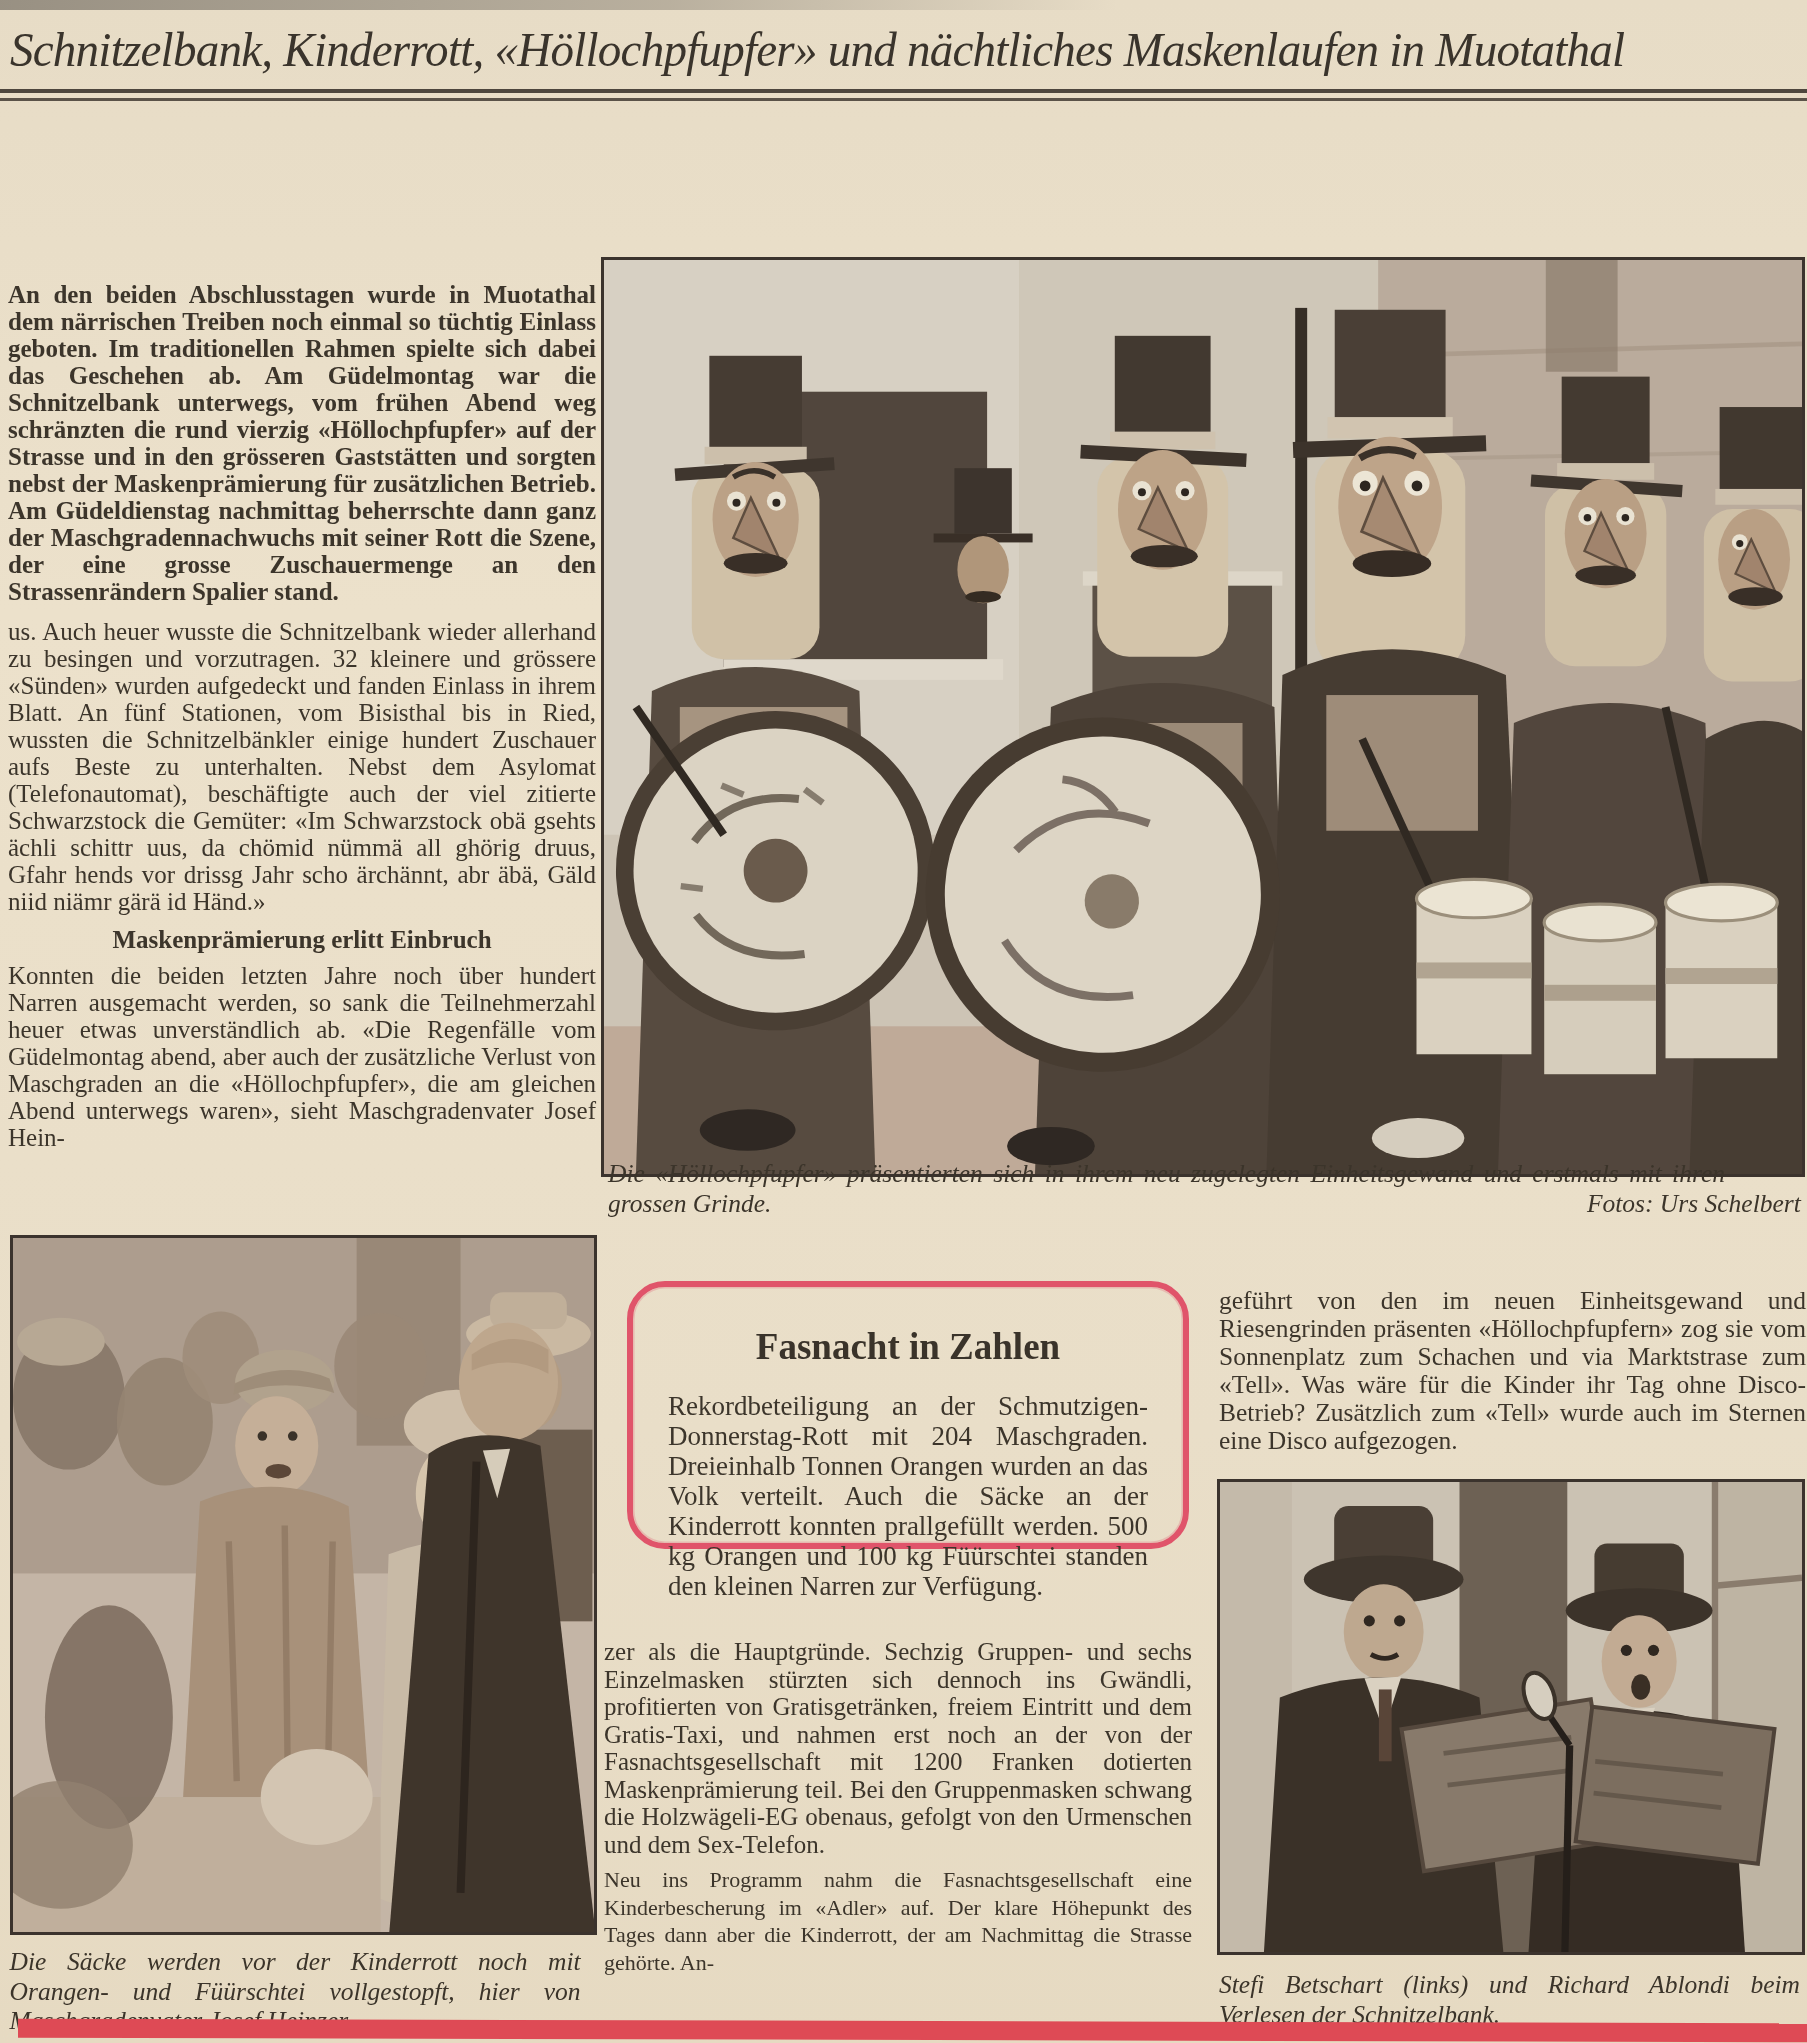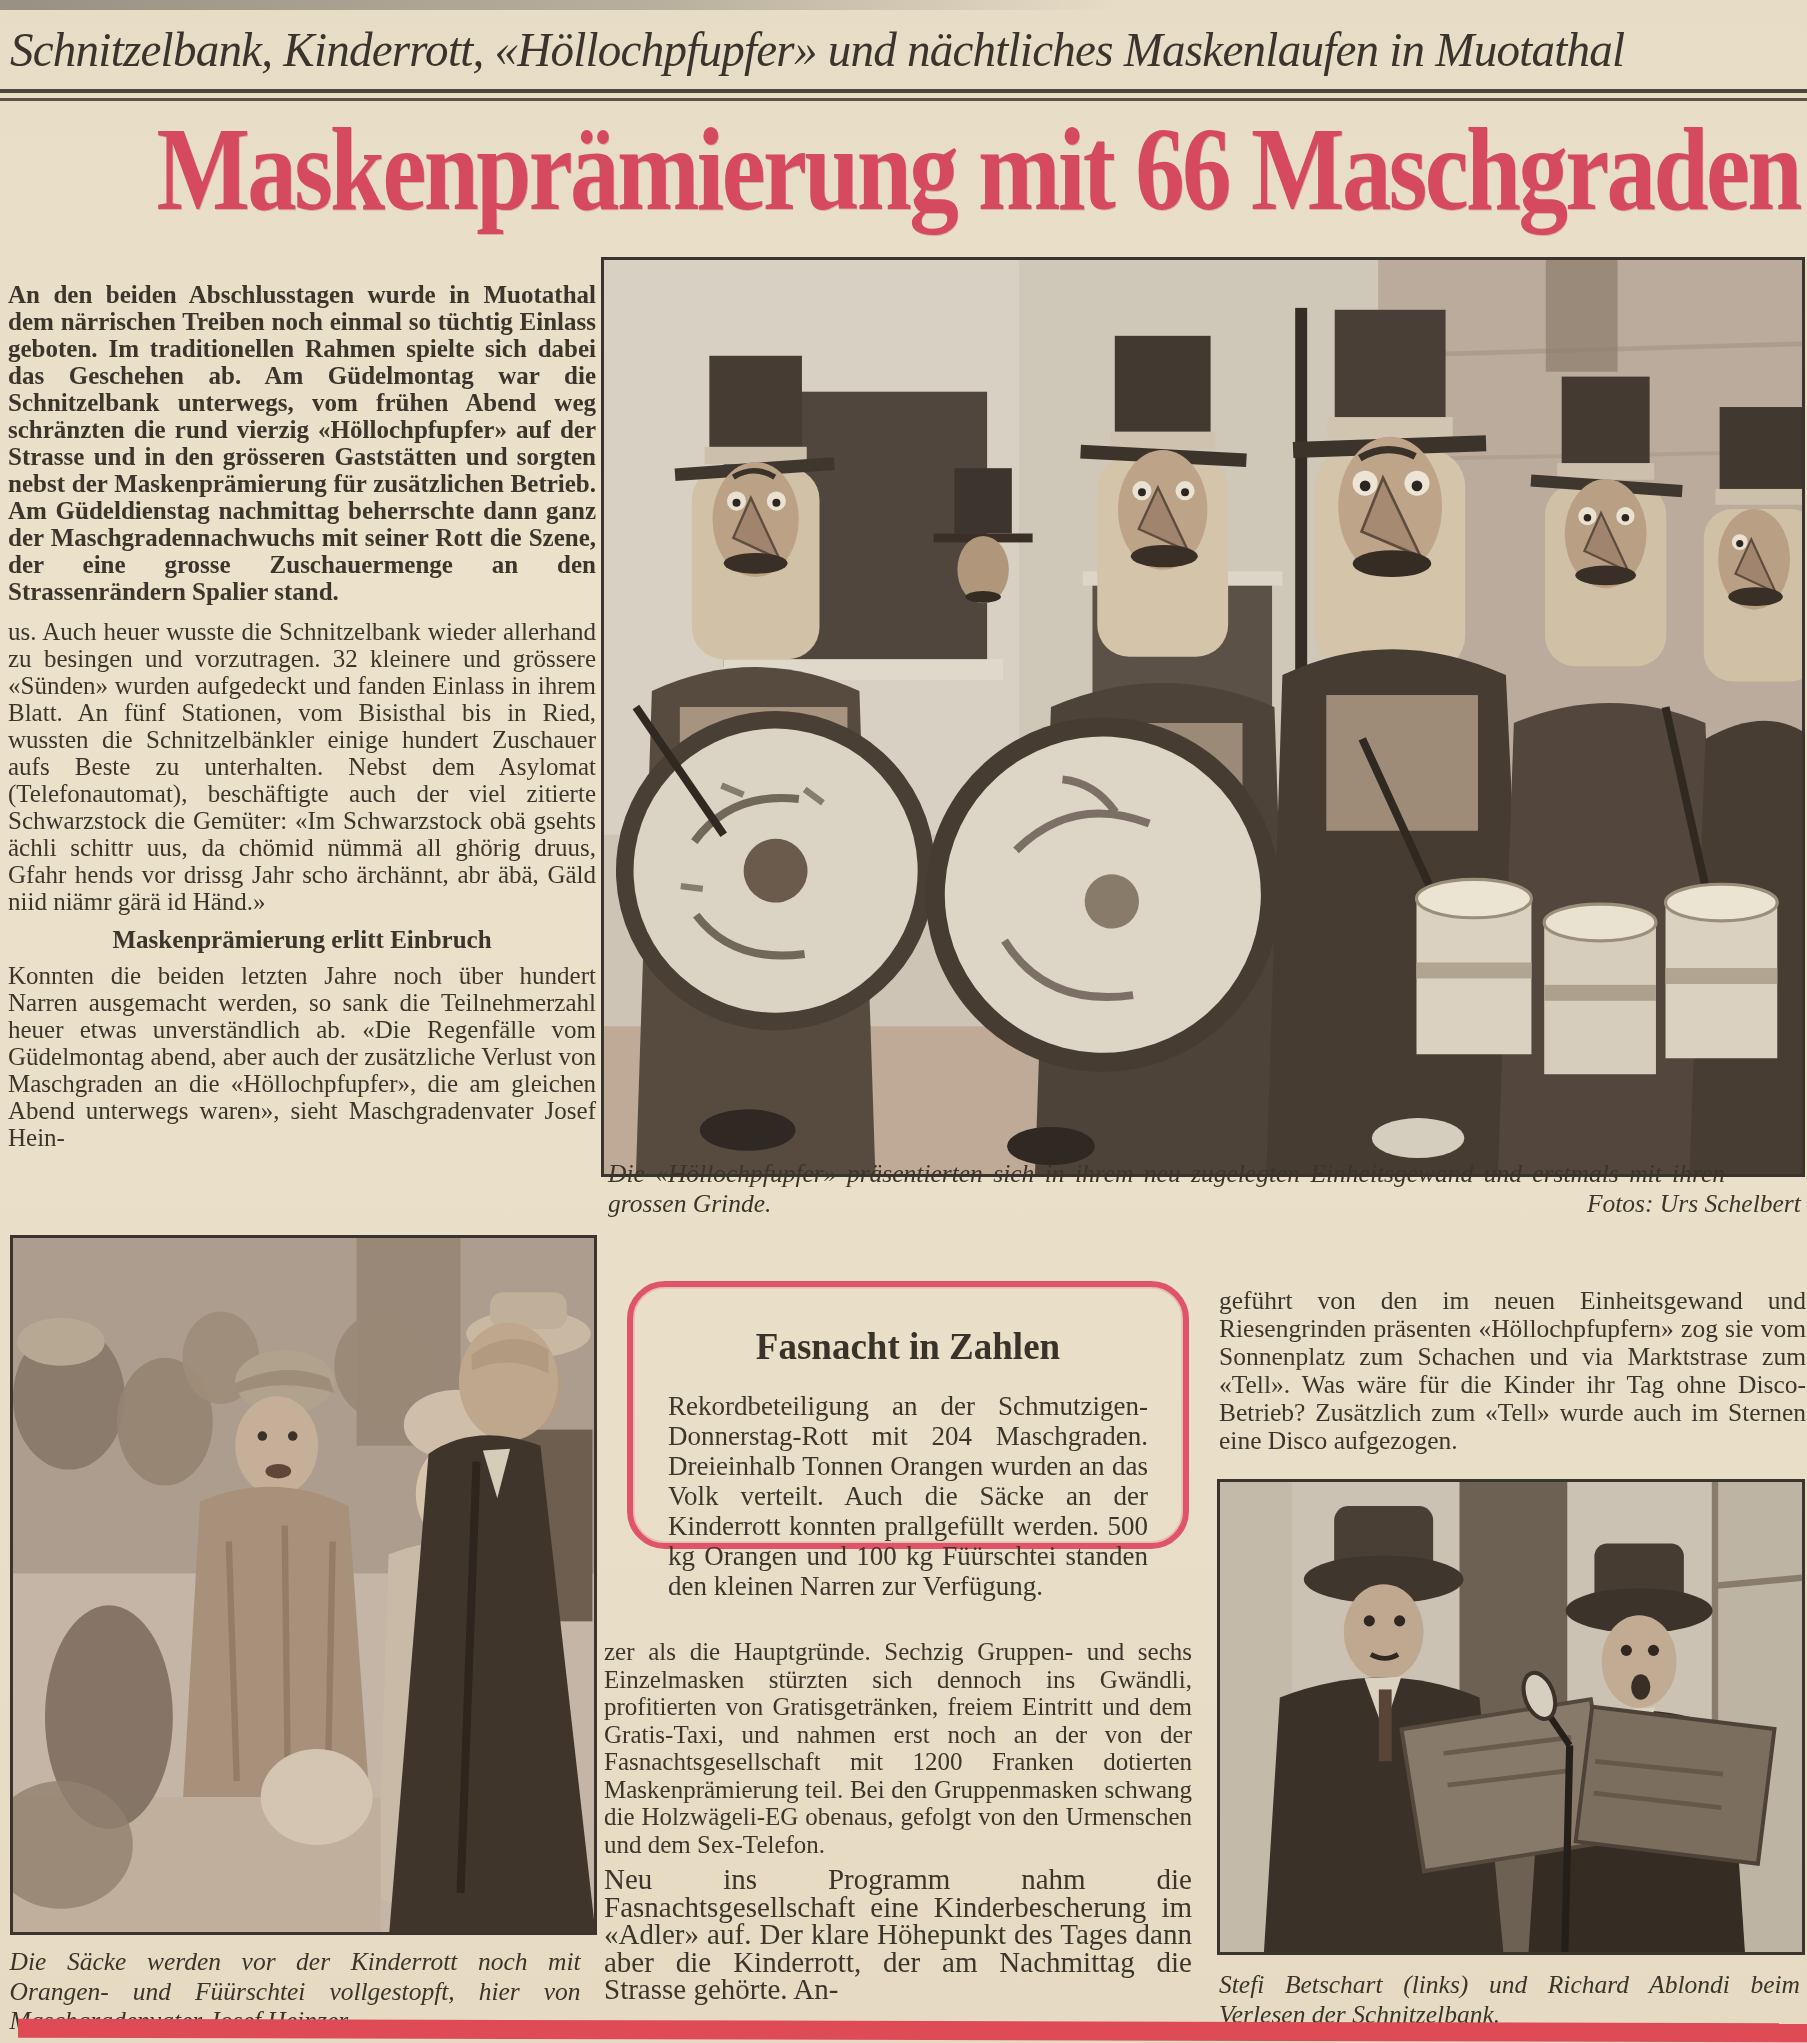--- a/index.html
+++ b/index.html
@@ -52,23 +52,20 @@
 <body>
 
 <div class="page">
 
   <div class="scan-shadow"></div>
 
   <div class="strapline">Schnitzelbank, Kinderrott, «Höllochpfupfer» und nächtliches Maskenlaufen in Muotathal</div>
   <div class="rule-a"></div>
   <div class="rule-b"></div>
 
-  <div class="headline-wrap">
-    <span class="headline">Maskenprämierung mit 66 Maschgraden</span>
-  </div>
 
   <div class="col" style="left:8px;top:273px;width:588px;">
     <div class="body-text lead">An den beiden Abschlusstagen wurde in Muotathal dem närrischen Treiben noch einmal so tüchtig Einlass geboten. Im traditionellen Rahmen spielte sich dabei das Geschehen ab. Am Güdelmontag war die Schnitzelbank unterwegs, vom frühen Abend weg schränzten die rund vierzig «Höllochpfupfer» auf der Strasse und in den grösseren Gaststätten und sorgten nebst der Maskenprämierung für zusätzlichen Betrieb. Am Güdeldienstag nachmittag beherrschte dann ganz der Maschgradennachwuchs mit seiner Rott die Szene, der eine grosse Zuschauermenge an den Strassenrändern Spalier stand.</div>
     <div class="body-text gap">us. Auch heuer wusste die Schnitzelbank wieder allerhand zu besingen und vorzutragen. 32 kleinere und grössere «Sünden» wurden aufgedeckt und fanden Einlass in ihrem Blatt. An fünf Stationen, vom Bisisthal bis in Ried, wussten die Schnitzelbänkler einige hundert Zuschauer aufs Beste zu unterhalten. Nebst dem Asylomat (Telefonautomat), beschäftigte auch der viel zitierte Schwarzstock die Gemüter: «Im Schwarzstock obä gsehts ächli schittr uus, da chömid nümmä all ghörig druus, Gfahr hends vor drissg Jahr scho ärchännt, abr äbä, Gäld niid niämr gärä id Händ.»</div>
     <div class="subhead">Maskenprämierung erlitt Einbruch</div>
     <div class="body-text">Konnten die beiden letzten Jahre noch über hundert Narren ausgemacht werden, so sank die Teilnehmerzahl heuer etwas unverständlich ab. «Die Regenfälle vom Güdelmontag abend, aber auch der zusätzliche Verlust von Maschgraden an die «Höllochpfupfer», die am gleichen Abend unterwegs waren», sieht Maschgradenvater Josef Hein-</div>
   </div>
 
   <div class="photo-frame" style="left:601px;top:257px;width:1204px;height:920px;">
     <svg viewBox="0 0 1501 1145" preserveAspectRatio="none">
@@ -283,21 +280,21 @@
       <ellipse cx="60" cy="760" rx="90" ry="80" fill="#93816d" opacity=".8"></ellipse>
     </svg>
   </div>
 
   <div class="col" style="left:9.6px;top:1947px;width:571px;">
     <div class="caption">Die Säcke werden vor der Kinderrott noch mit Orangen- und Füürschtei vollgestopft, hier von Maschgradenvater Josef Heinzer.</div>
   </div>
 
   <div class="col" style="left:604px;top:1630px;width:588px;">
     <div class="body-text" style="font-size:25px;line-height:27.5px;">zer als die Hauptgründe. Sechzig Gruppen- und sechs Einzelmasken stürzten sich dennoch ins Gwändli, profitierten von Gratisgetränken, freiem Eintritt und dem Gratis-Taxi, und nahmen erst noch an der von der Fasnachtsgesellschaft mit 1200 Franken dotierten Maskenprämierung teil. Bei den Gruppenmasken schwang die Holzwägeli-EG obenaus, gefolgt von den Urmenschen und dem Sex-Telefon.</div>
-    <div class="body-text" style="font-size:29px;line-height:27.5px;">Neu ins Programm nahm die Fasnachtsgesellschaft eine Kinderbescherung im «Adler» auf. Der klare Höhepunkt des Tages dann aber die Kinderrott, der am Nachmittag die Strasse gehörte. An-</div>
+    <div class="body-text" style="font-size:22px;line-height:27.5px;">Neu ins Programm nahm die Fasnachtsgesellschaft eine Kinderbescherung im «Adler» auf. Der klare Höhepunkt des Tages dann aber die Kinderrott, der am Nachmittag die Strasse gehörte. An-</div>
   </div>
 
   <div class="photo-frame" style="left:1217px;top:1479px;width:588px;height:476px;">
     <svg viewBox="0 0 729 589" preserveAspectRatio="none">
       <rect x="0" y="0" width="729" height="589" fill="#cdc3b2"></rect>
       <rect x="300" y="0" width="135" height="589" fill="#6e6051"></rect>
       <rect x="620" y="0" width="109" height="589" fill="#c0b5a2"></rect>
       <line x1="620" y1="0" x2="620" y2="589" stroke="#8c7c6b" stroke-width="8"></line>
       <line x1="620" y1="130" x2="729" y2="120" stroke="#8c7c6b" stroke-width="8"></line>
       <rect x="0" y="0" width="90" height="589" fill="#c6bba9"></rect>

